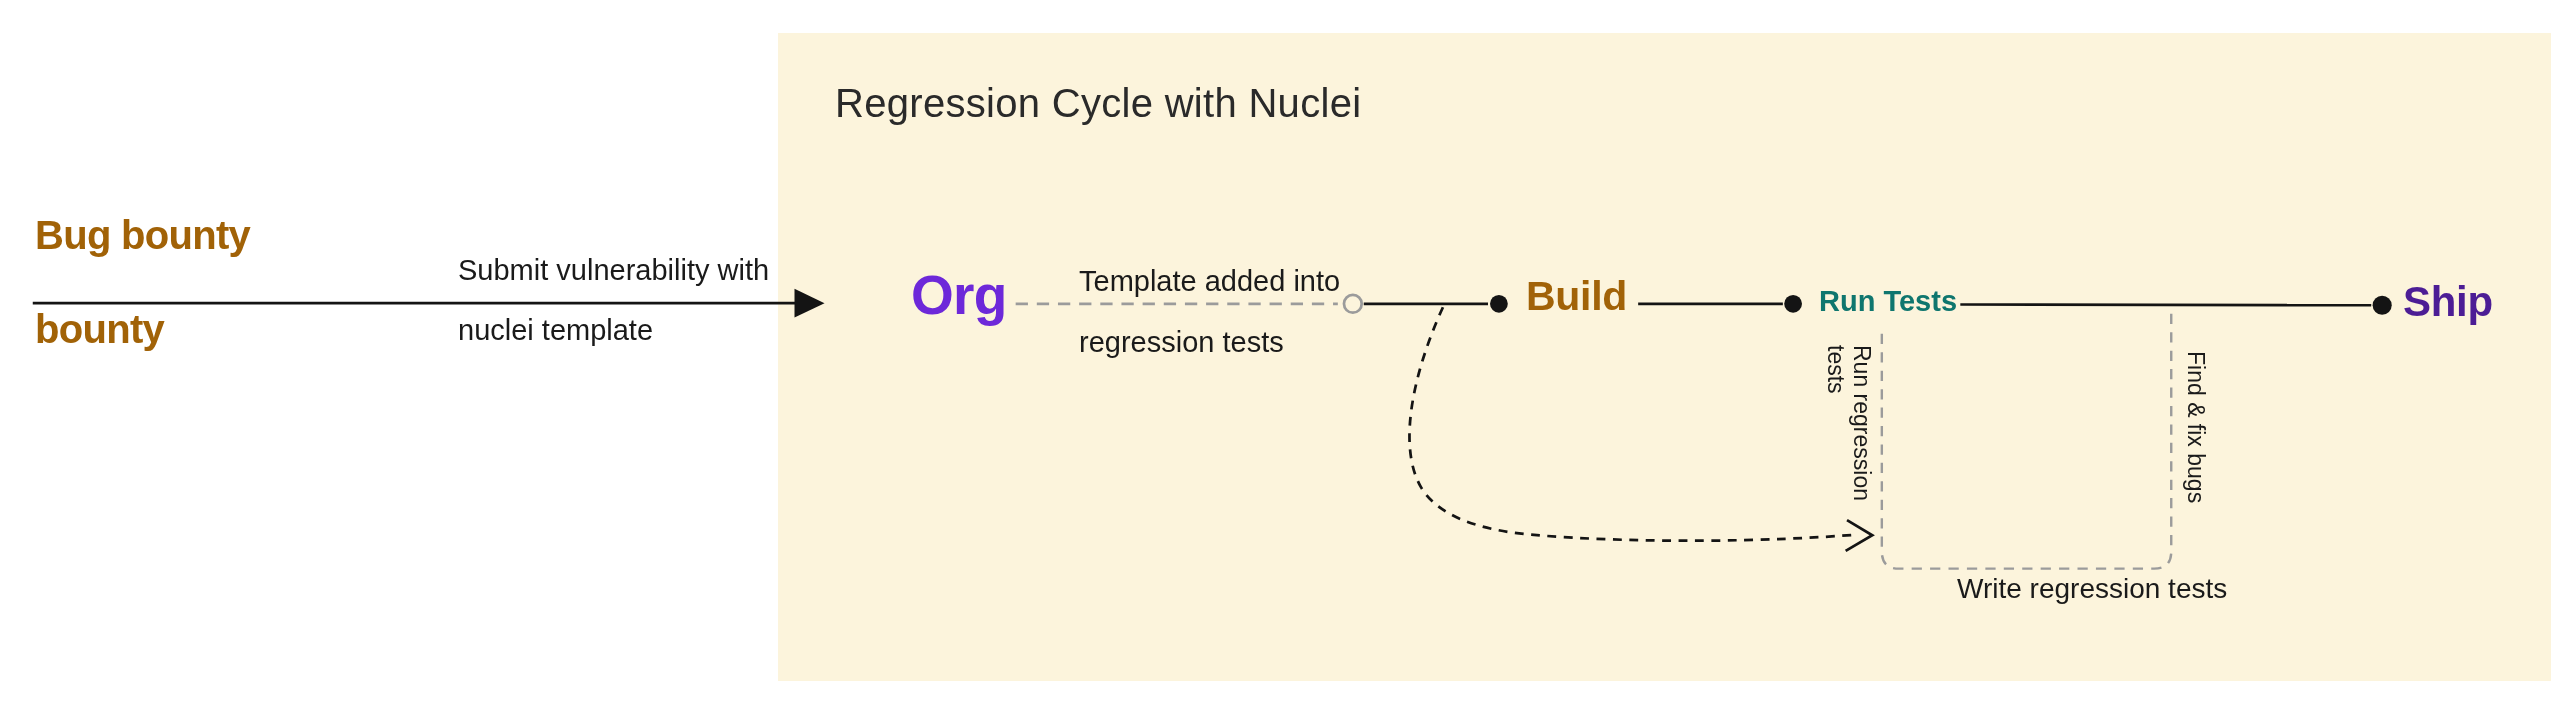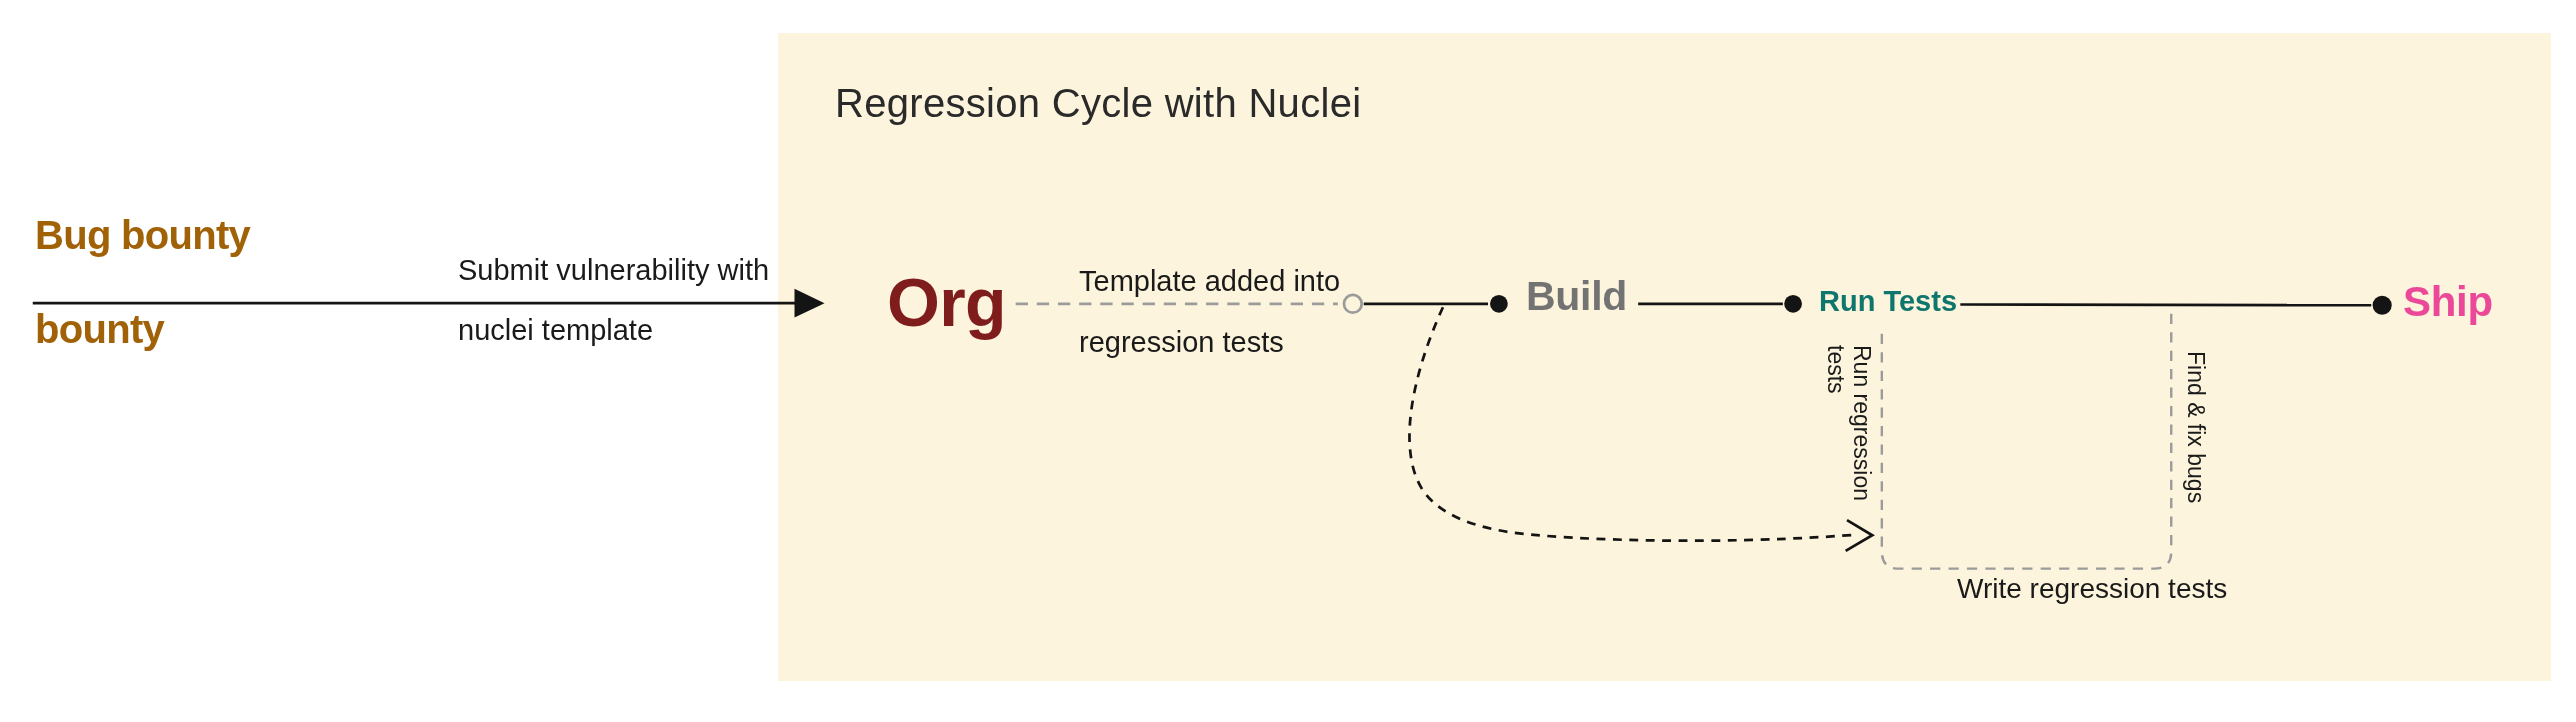--- a/index.html
+++ b/index.html
@@ -45,24 +45,24 @@
     font-weight: 400;
     color: #1a1a1a;
     margin-left: 44px;
   }
   .panel-title {
     font-size: 40px;
     font-weight: 400;
     color: #2a2a2a;
     letter-spacing: 0.3px;
   }
-  .node-org   { font-size: 68px; font-weight: 700; letter-spacing: -0.7px; color: #7f1d1d; }
-  .node-build { font-size: 41px; font-weight: 700; letter-spacing: -0.3px; color: #737373; }
+  .node-org   { font-size: 55px; font-weight: 700; letter-spacing: -0.7px; color: #6d28d9; margin-left: 24px; }
+  .node-build { font-size: 41px; font-weight: 700; letter-spacing: -0.3px; color: #a16207; }
   .node-run   { font-size: 29px; font-weight: 700; color: #0f766e; }
-  .node-ship  { font-size: 42px; font-weight: 700; letter-spacing: -0.3px; color: #ec4899; text-align: right; }
+  .node-ship  { font-size: 42px; font-weight: 700; letter-spacing: -0.3px; color: #4c1d95; text-align: right; }
 
   .vtext {
     position: absolute;
     writing-mode: vertical-rl;
     text-orientation: mixed;
     font-size: 23px;
     font-weight: 400;
     color: #1a1a1a;
     line-height: 1.12;
     white-space: pre-line;

